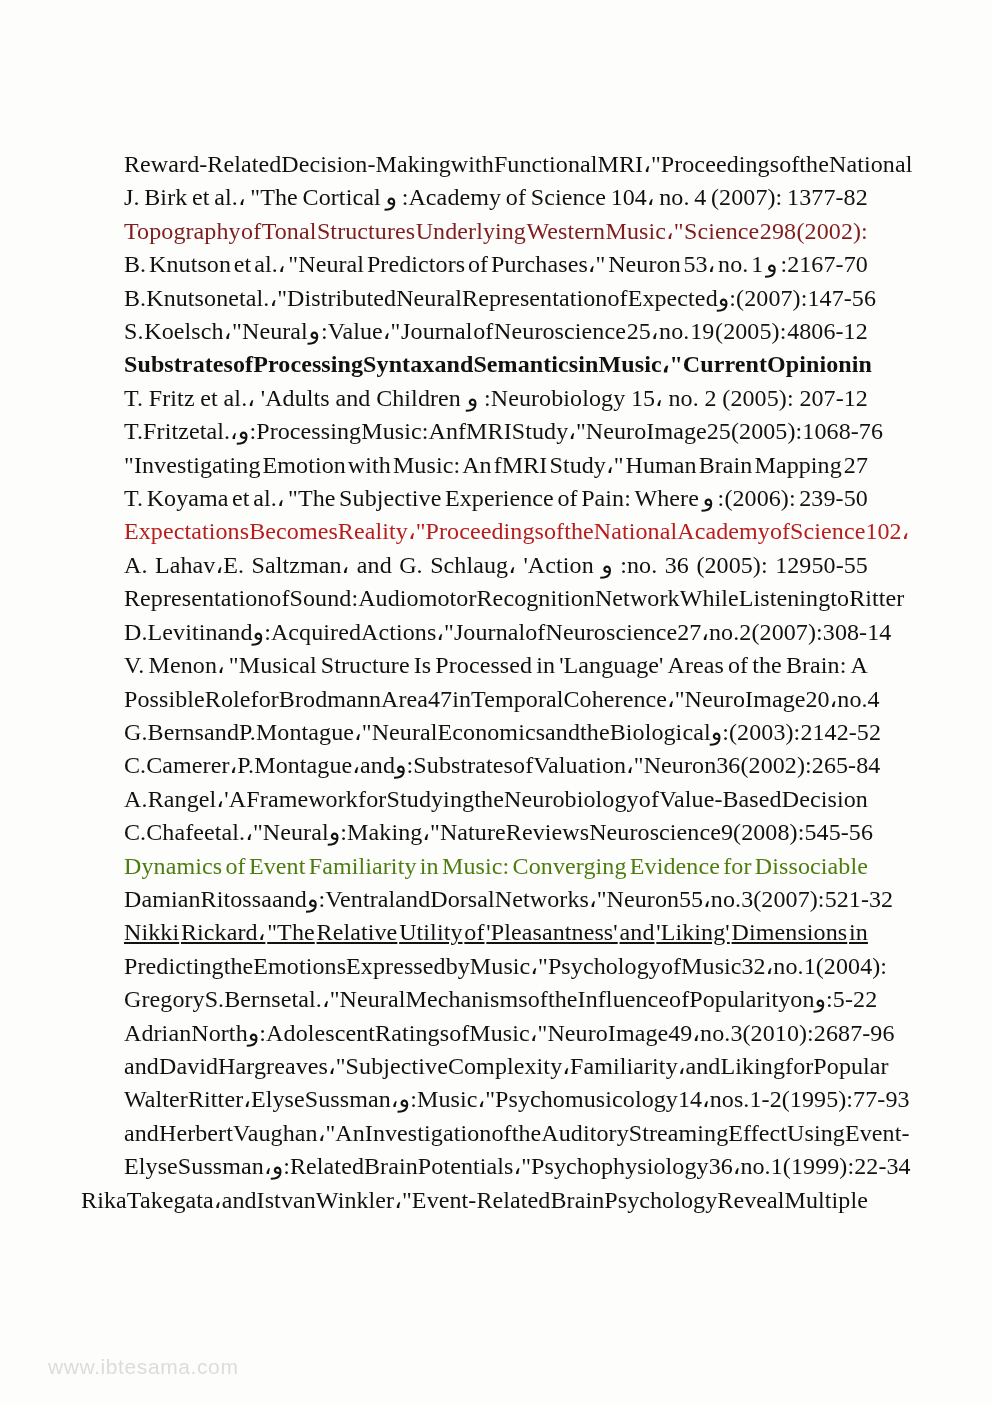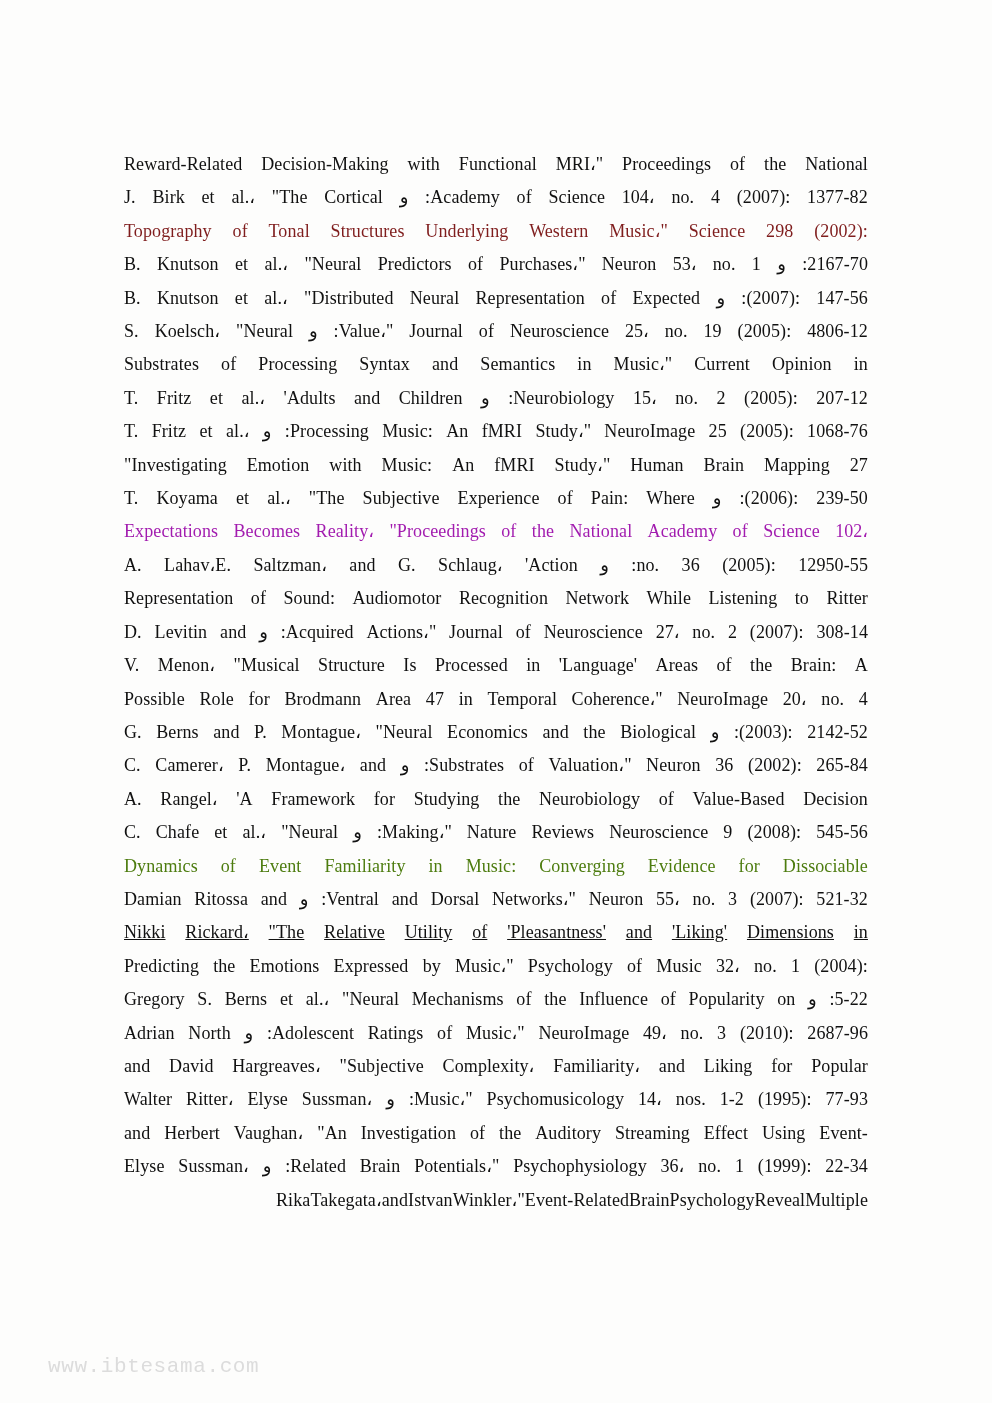--- a/index.html
+++ b/index.html
@@ -24,21 +24,21 @@
   }
 
   #text-block {
     position: absolute;
     left: 124px;
     top: 148px;
     width: 744px;
   }
 
   .doc-line {
-    font-size: 18px;
+    font-size: 24px;
     line-height: 33.4px;
     color: #111111;
     text-align: justify;
     text-align-last: justify;
     white-space: nowrap;
     letter-spacing: 0.1px;
     -webkit-font-smoothing: none;
   }
 
   
@@ -53,45 +53,45 @@
     white-space: pre;
   }
   .doc-line > span.w {
     display: inline-block;
   }
 
   #watermark {
     position: absolute;
     left: 48px;
     top: 1355px;
-    font-family: Liberation Mono, monospace;
+    font-family: Liberation Sans, sans-serif;
     font-size: 21px;
     color: #dcdcdc;
     letter-spacing: 0.6px;
     user-select: none;
   }
 </style>
 </head>
 <body>
 
 <div id="page" style="background: rgb(253, 253, 252);">
 
   <div id="text-block">
       <div class="doc-line" style="color: rgb(17, 17, 17);"><span class="w">Reward-Related</span><span class="w">Decision-Making</span><span class="w">with</span><span class="w">Functional</span><span class="w">MRI،"</span><span class="w">Proceedings</span><span class="w">of</span><span class="w">the</span><span class="w">National</span></div>
       <div class="doc-line" style="color: rgb(17, 17, 17);"><span class="w">J.</span><span class="w">Birk</span><span class="w">et</span><span class="w">al.،</span><span class="w">"The</span><span class="w">Cortical</span><span class="w">و</span><span class="w">:Academy</span><span class="w">of</span><span class="w">Science</span><span class="w">104،</span><span class="w">no.</span><span class="w">4</span><span class="w">(2007):</span><span class="w">1377-82</span></div>
       <div class="doc-line" style="color: #7f1d1d;"><span class="w">Topography</span><span class="w">of</span><span class="w">Tonal</span><span class="w">Structures</span><span class="w">Underlying</span><span class="w">Western</span><span class="w">Music،"</span><span class="w">Science</span><span class="w">298</span><span class="w">(2002):</span></div>
       <div class="doc-line" style="color: rgb(17, 17, 17);"><span class="w">B.</span><span class="w">Knutson</span><span class="w">et</span><span class="w">al.،</span><span class="w">"Neural</span><span class="w">Predictors</span><span class="w">of</span><span class="w">Purchases،"</span><span class="w">Neuron</span><span class="w">53،</span><span class="w">no.</span><span class="w">1</span><span class="w">و</span><span class="w">:2167-70</span></div>
       <div class="doc-line" style="color: rgb(17, 17, 17);"><span class="w">B.</span><span class="w">Knutson</span><span class="w">et</span><span class="w">al.،</span><span class="w">"Distributed</span><span class="w">Neural</span><span class="w">Representation</span><span class="w">of</span><span class="w">Expected</span><span class="w">و</span><span class="w">:(2007):</span><span class="w">147-56</span></div>
       <div class="doc-line" style="color: rgb(17, 17, 17);"><span class="w">S.</span><span class="w">Koelsch،</span><span class="w">"Neural</span><span class="w">و</span><span class="w">:Value،"</span><span class="w">Journal</span><span class="w">of</span><span class="w">Neuroscience</span><span class="w">25،</span><span class="w">no.</span><span class="w">19</span><span class="w">(2005):</span><span class="w">4806-12</span></div>
-      <div class="doc-line" style="color: rgb(17, 17, 17);"><span class="w">Substrates</span><span class="w">of</span><span class="w">Processing</span><span class="w">Syntax</span><span class="w">and</span><span class="w">Semantics</span><span class="w">in</span><span class="w">Music،"</span><span class="w">Current</span><span class="w">Opinion</span><span class="w">in</span></div>
+      <div class="doc-line" style="color: rgb(17, 17, 17); font-weight: bold;"><span class="w">Substrates</span><span class="w">of</span><span class="w">Processing</span><span class="w">Syntax</span><span class="w">and</span><span class="w">Semantics</span><span class="w">in</span><span class="w">Music،"</span><span class="w">Current</span><span class="w">Opinion</span><span class="w">in</span></div>
       <div class="doc-line" style="color: rgb(17, 17, 17);"><span class="w">T.</span><span class="w">Fritz</span><span class="w">et</span><span class="w">al.،</span><span class="w">'Adults</span><span class="w">and</span><span class="w">Children</span><span class="w">و</span><span class="w">:Neurobiology</span><span class="w">15،</span><span class="w">no.</span><span class="w">2</span><span class="w">(2005):</span><span class="w">207-12</span></div>
       <div class="doc-line" style="color: rgb(17, 17, 17);"><span class="w">T.</span><span class="w">Fritz</span><span class="w">et</span><span class="w">al.،</span><span class="w">و</span><span class="w">:Processing</span><span class="w">Music:</span><span class="w">An</span><span class="w">fMRI</span><span class="w">Study،"</span><span class="w">NeuroImage</span><span class="w">25</span><span class="w">(2005):</span><span class="w">1068-76</span></div>
       <div class="doc-line" style="color: rgb(17, 17, 17);"><span class="w">"Investigating</span><span class="w">Emotion</span><span class="w">with</span><span class="w">Music:</span><span class="w">An</span><span class="w">fMRI</span><span class="w">Study،"</span><span class="w">Human</span><span class="w">Brain</span><span class="w">Mapping</span><span class="w">27</span></div>
       <div class="doc-line" style="color: rgb(17, 17, 17);"><span class="w">T.</span><span class="w">Koyama</span><span class="w">et</span><span class="w">al.،</span><span class="w">"The</span><span class="w">Subjective</span><span class="w">Experience</span><span class="w">of</span><span class="w">Pain:</span><span class="w">Where</span><span class="w">و</span><span class="w">:(2006):</span><span class="w">239-50</span></div>
-      <div class="doc-line" style="color: #a21caf;"><span class="w">Expectations</span><span class="w">Becomes</span><span class="w">Reality،</span><span class="w">"Proceedings</span><span class="w">of</span><span class="w">the</span><span class="w">National</span><span class="w">Academy</span><span class="w">of</span><span class="w">Science</span><span class="w">102،</span></div>
+      <div class="doc-line" style="color: #b91c1c;"><span class="w">Expectations</span><span class="w">Becomes</span><span class="w">Reality،</span><span class="w">"Proceedings</span><span class="w">of</span><span class="w">the</span><span class="w">National</span><span class="w">Academy</span><span class="w">of</span><span class="w">Science</span><span class="w">102،</span></div>
       <div class="doc-line" style="color: rgb(17, 17, 17);"><span class="w">A.</span><span class="w">Lahav،E.</span><span class="w">Saltzman،</span><span class="w">and</span><span class="w">G.</span><span class="w">Schlaug،</span><span class="w">'Action</span><span class="w">و</span><span class="w">:no.</span><span class="w">36</span><span class="w">(2005):</span><span class="w">12950-55</span></div>
       <div class="doc-line" style="color: rgb(17, 17, 17);"><span class="w">Representation</span><span class="w">of</span><span class="w">Sound:</span><span class="w">Audiomotor</span><span class="w">Recognition</span><span class="w">Network</span><span class="w">While</span><span class="w">Listening</span><span class="w">to</span><span class="w">Ritter</span></div>
       <div class="doc-line" style="color: rgb(17, 17, 17);"><span class="w">D.</span><span class="w">Levitin</span><span class="w">and</span><span class="w">و</span><span class="w">:Acquired</span><span class="w">Actions،"</span><span class="w">Journal</span><span class="w">of</span><span class="w">Neuroscience</span><span class="w">27،</span><span class="w">no.</span><span class="w">2</span><span class="w">(2007):</span><span class="w">308-14</span></div>
       <div class="doc-line" style="color: rgb(17, 17, 17);"><span class="w">V.</span><span class="w">Menon،</span><span class="w">"Musical</span><span class="w">Structure</span><span class="w">Is</span><span class="w">Processed</span><span class="w">in</span><span class="w">'Language'</span><span class="w">Areas</span><span class="w">of</span><span class="w">the</span><span class="w">Brain:</span><span class="w">A</span></div>
       <div class="doc-line" style="color: rgb(17, 17, 17);"><span class="w">Possible</span><span class="w">Role</span><span class="w">for</span><span class="w">Brodmann</span><span class="w">Area</span><span class="w">47</span><span class="w">in</span><span class="w">Temporal</span><span class="w">Coherence،"</span><span class="w">NeuroImage</span><span class="w">20،</span><span class="w">no.</span><span class="w">4</span></div>
       <div class="doc-line" style="color: rgb(17, 17, 17);"><span class="w">G.</span><span class="w">Berns</span><span class="w">and</span><span class="w">P.</span><span class="w">Montague،</span><span class="w">"Neural</span><span class="w">Economics</span><span class="w">and</span><span class="w">the</span><span class="w">Biological</span><span class="w">و</span><span class="w">:(2003):</span><span class="w">2142-52</span></div>
       <div class="doc-line" style="color: rgb(17, 17, 17);"><span class="w">C.</span><span class="w">Camerer،</span><span class="w">P.</span><span class="w">Montague،</span><span class="w">and</span><span class="w">و</span><span class="w">:Substrates</span><span class="w">of</span><span class="w">Valuation،"</span><span class="w">Neuron</span><span class="w">36</span><span class="w">(2002):</span><span class="w">265-84</span></div>
       <div class="doc-line" style="color: rgb(17, 17, 17);"><span class="w">A.</span><span class="w">Rangel،</span><span class="w">'A</span><span class="w">Framework</span><span class="w">for</span><span class="w">Studying</span><span class="w">the</span><span class="w">Neurobiology</span><span class="w">of</span><span class="w">Value-Based</span><span class="w">Decision</span></div>
       <div class="doc-line" style="color: rgb(17, 17, 17);"><span class="w">C.</span><span class="w">Chafe</span><span class="w">et</span><span class="w">al.،</span><span class="w">"Neural</span><span class="w">و</span><span class="w">:Making،"</span><span class="w">Nature</span><span class="w">Reviews</span><span class="w">Neuroscience</span><span class="w">9</span><span class="w">(2008):</span><span class="w">545-56</span></div>
       <div class="doc-line" style="color: #4d7c0f;"><span class="w">Dynamics</span><span class="w">of</span><span class="w">Event</span><span class="w">Familiarity</span><span class="w">in</span><span class="w">Music:</span><span class="w">Converging</span><span class="w">Evidence</span><span class="w">for</span><span class="w">Dissociable</span></div>

